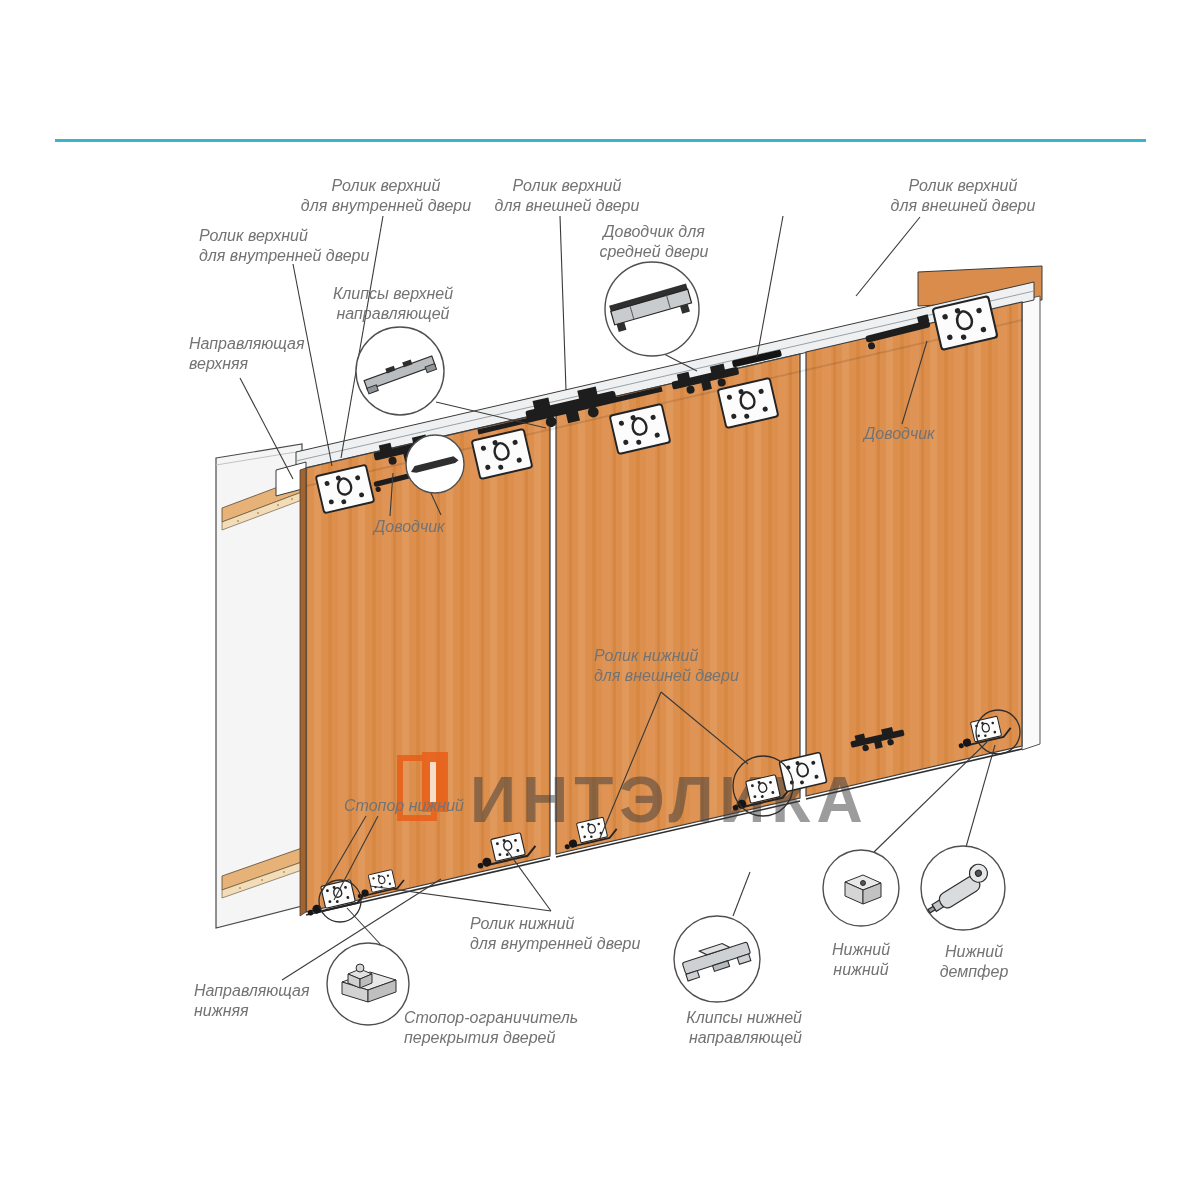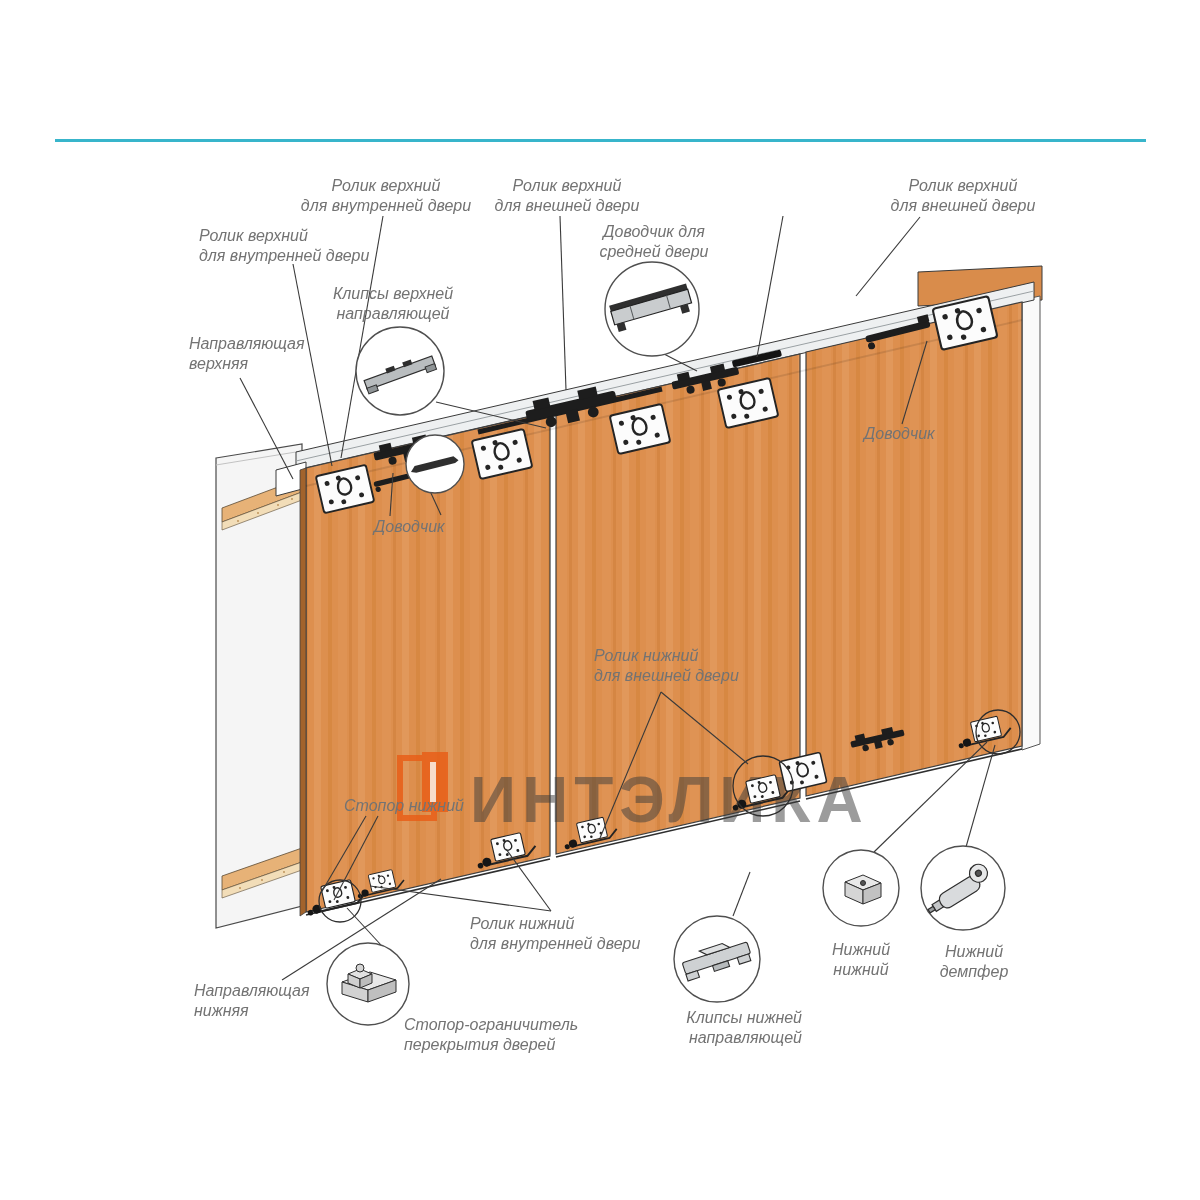--- a/index.html
+++ b/index.html
@@ -264,21 +264,21 @@
 верхняя</div>
   <div class="lbl" style="left:374px;top:517px;width:90px;">Доводчик</div>
   <div class="lbl" style="left:864px;top:424px;width:90px;">Доводчик</div>
   <div class="lbl" style="left:594px;top:646px;width:150px;">Ролик нижний
 для внешней двери</div>
   <div class="lbl" style="left:344px;top:796px;width:130px;">Стопор нижний</div>
   <div class="lbl" style="left:194px;top:981px;width:130px;">Направляющая
 нижняя</div>
   <div class="lbl" style="left:470px;top:914px;width:180px;">Ролик нижний
 для внутренней двери</div>
-  <div class="lbl" style="left:404px;top:1008px;width:190px;margin-top:7px;">Стопор-ограничитель
+  <div class="lbl" style="left:404px;top:1008px;width:190px;">Стопор-ограничитель
 перекрытия дверей</div>
   <div class="lbl" style="left:662px;top:1008px;width:140px;text-align:right;">Клипсы нижней
 направляющей</div>
   <div class="lbl ctr" style="left:826px;top:940px;width:70px;">Нижний
 нижний</div>
   <div class="lbl ctr" style="left:930px;top:942px;width:88px;">Нижний
 демпфер</div>
 
 </div>
 

